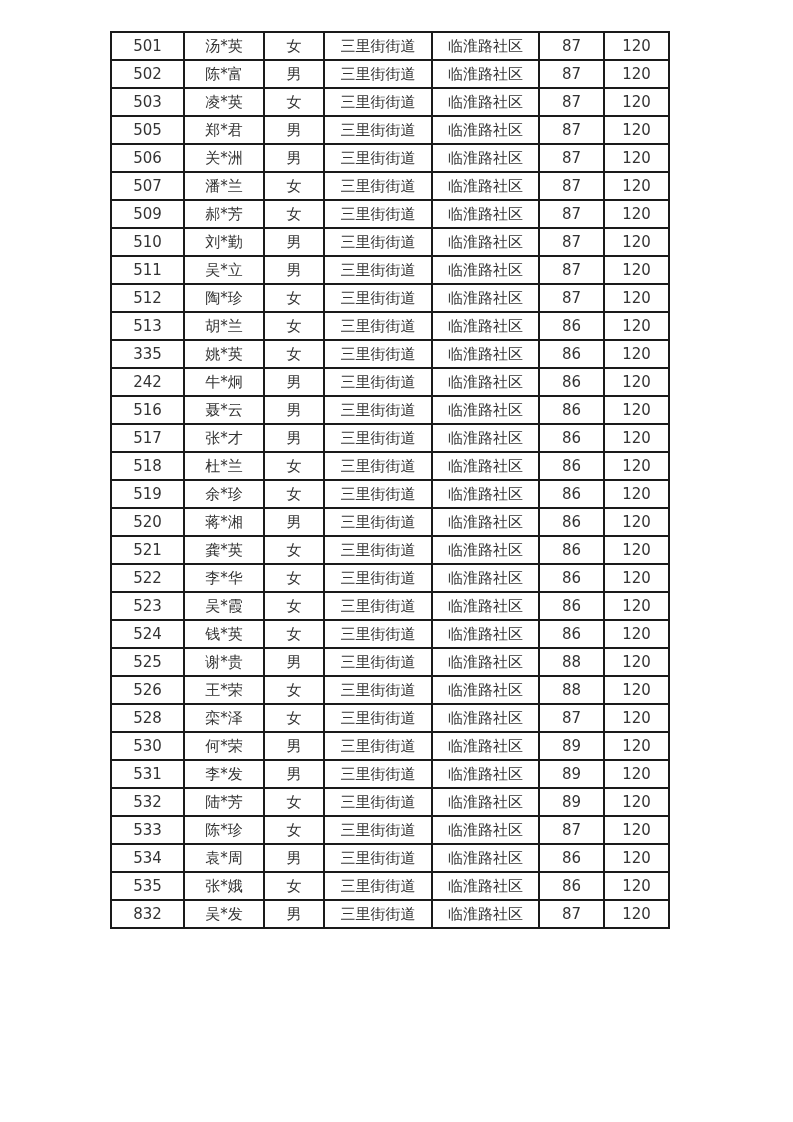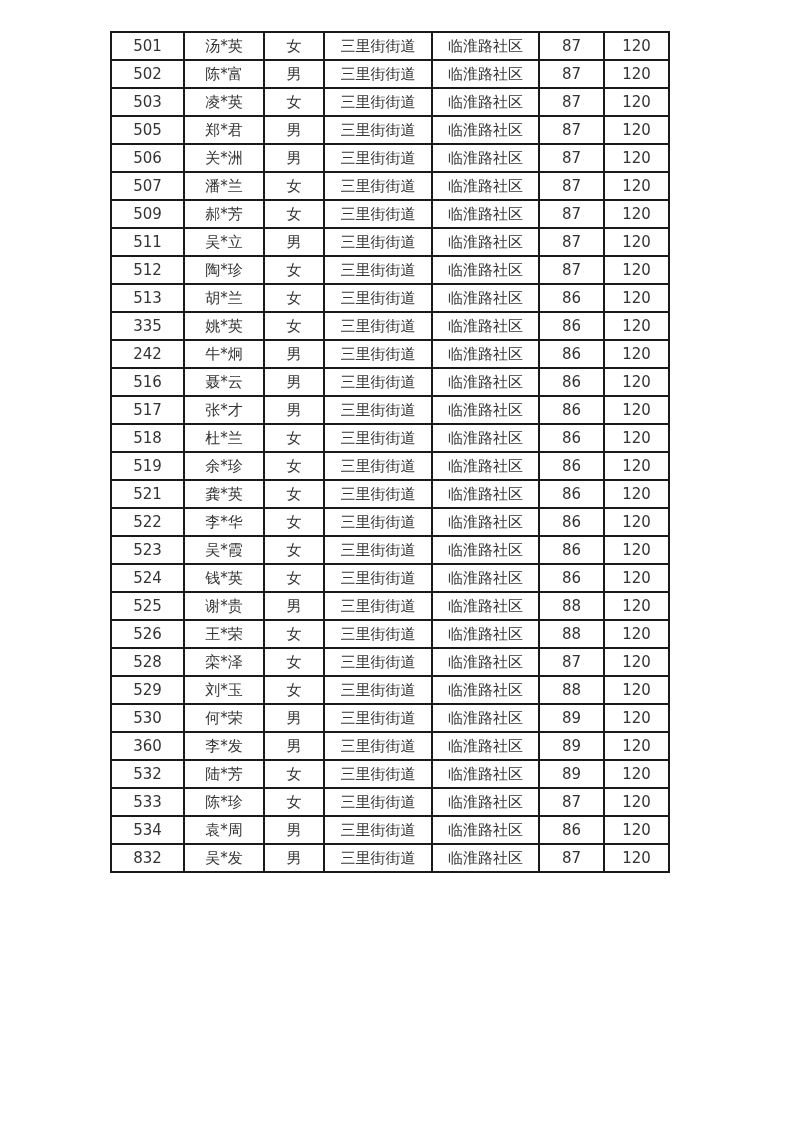--- a/index.html
+++ b/index.html
@@ -119,20 +119,29 @@
         <tr>
           <td>509</td>
           <td>郝*芳</td>
           <td>女</td>
           <td>三里街街道</td>
           <td>临淮路社区</td>
           <td>87</td>
           <td>120</td>
         </tr>
         <tr>
+          <td>510</td>
+          <td>刘*勤</td>
+          <td>男</td>
+          <td>三里街街道</td>
+          <td>临淮路社区</td>
+          <td>87</td>
+          <td>120</td>
+        </tr>
+        <tr>
           <td>511</td>
           <td>吴*立</td>
           <td>男</td>
           <td>三里街街道</td>
           <td>临淮路社区</td>
           <td>87</td>
           <td>120</td>
         </tr>
         <tr>
           <td>512</td>
@@ -200,20 +209,29 @@
         <tr>
           <td>519</td>
           <td>余*珍</td>
           <td>女</td>
           <td>三里街街道</td>
           <td>临淮路社区</td>
           <td>86</td>
           <td>120</td>
         </tr>
         <tr>
+          <td>520</td>
+          <td>蒋*湘</td>
+          <td>男</td>
+          <td>三里街街道</td>
+          <td>临淮路社区</td>
+          <td>86</td>
+          <td>120</td>
+        </tr>
+        <tr>
           <td>521</td>
           <td>龚*英</td>
           <td>女</td>
           <td>三里街街道</td>
           <td>临淮路社区</td>
           <td>86</td>
           <td>120</td>
         </tr>
         <tr>
           <td>522</td>
@@ -263,39 +281,30 @@
         <tr>
           <td>528</td>
           <td>栾*泽</td>
           <td>女</td>
           <td>三里街街道</td>
           <td>临淮路社区</td>
           <td>87</td>
           <td>120</td>
         </tr>
         <tr>
-          <td>529</td>
-          <td>刘*玉</td>
-          <td>女</td>
-          <td>三里街街道</td>
-          <td>临淮路社区</td>
-          <td>88</td>
-          <td>120</td>
-        </tr>
-        <tr>
           <td>530</td>
           <td>何*荣</td>
           <td>男</td>
           <td>三里街街道</td>
           <td>临淮路社区</td>
           <td>89</td>
           <td>120</td>
         </tr>
         <tr>
-          <td>360</td>
+          <td>531</td>
           <td>李*发</td>
           <td>男</td>
           <td>三里街街道</td>
           <td>临淮路社区</td>
           <td>89</td>
           <td>120</td>
         </tr>
         <tr>
           <td>532</td>
           <td>陆*芳</td>
@@ -311,20 +320,29 @@
           <td>女</td>
           <td>三里街街道</td>
           <td>临淮路社区</td>
           <td>87</td>
           <td>120</td>
         </tr>
         <tr>
           <td>534</td>
           <td>袁*周</td>
           <td>男</td>
+          <td>三里街街道</td>
+          <td>临淮路社区</td>
+          <td>86</td>
+          <td>120</td>
+        </tr>
+        <tr>
+          <td>535</td>
+          <td>张*娥</td>
+          <td>女</td>
           <td>三里街街道</td>
           <td>临淮路社区</td>
           <td>86</td>
           <td>120</td>
         </tr>
         <tr>
           <td>832</td>
           <td>吴*发</td>
           <td>男</td>
           <td>三里街街道</td>

